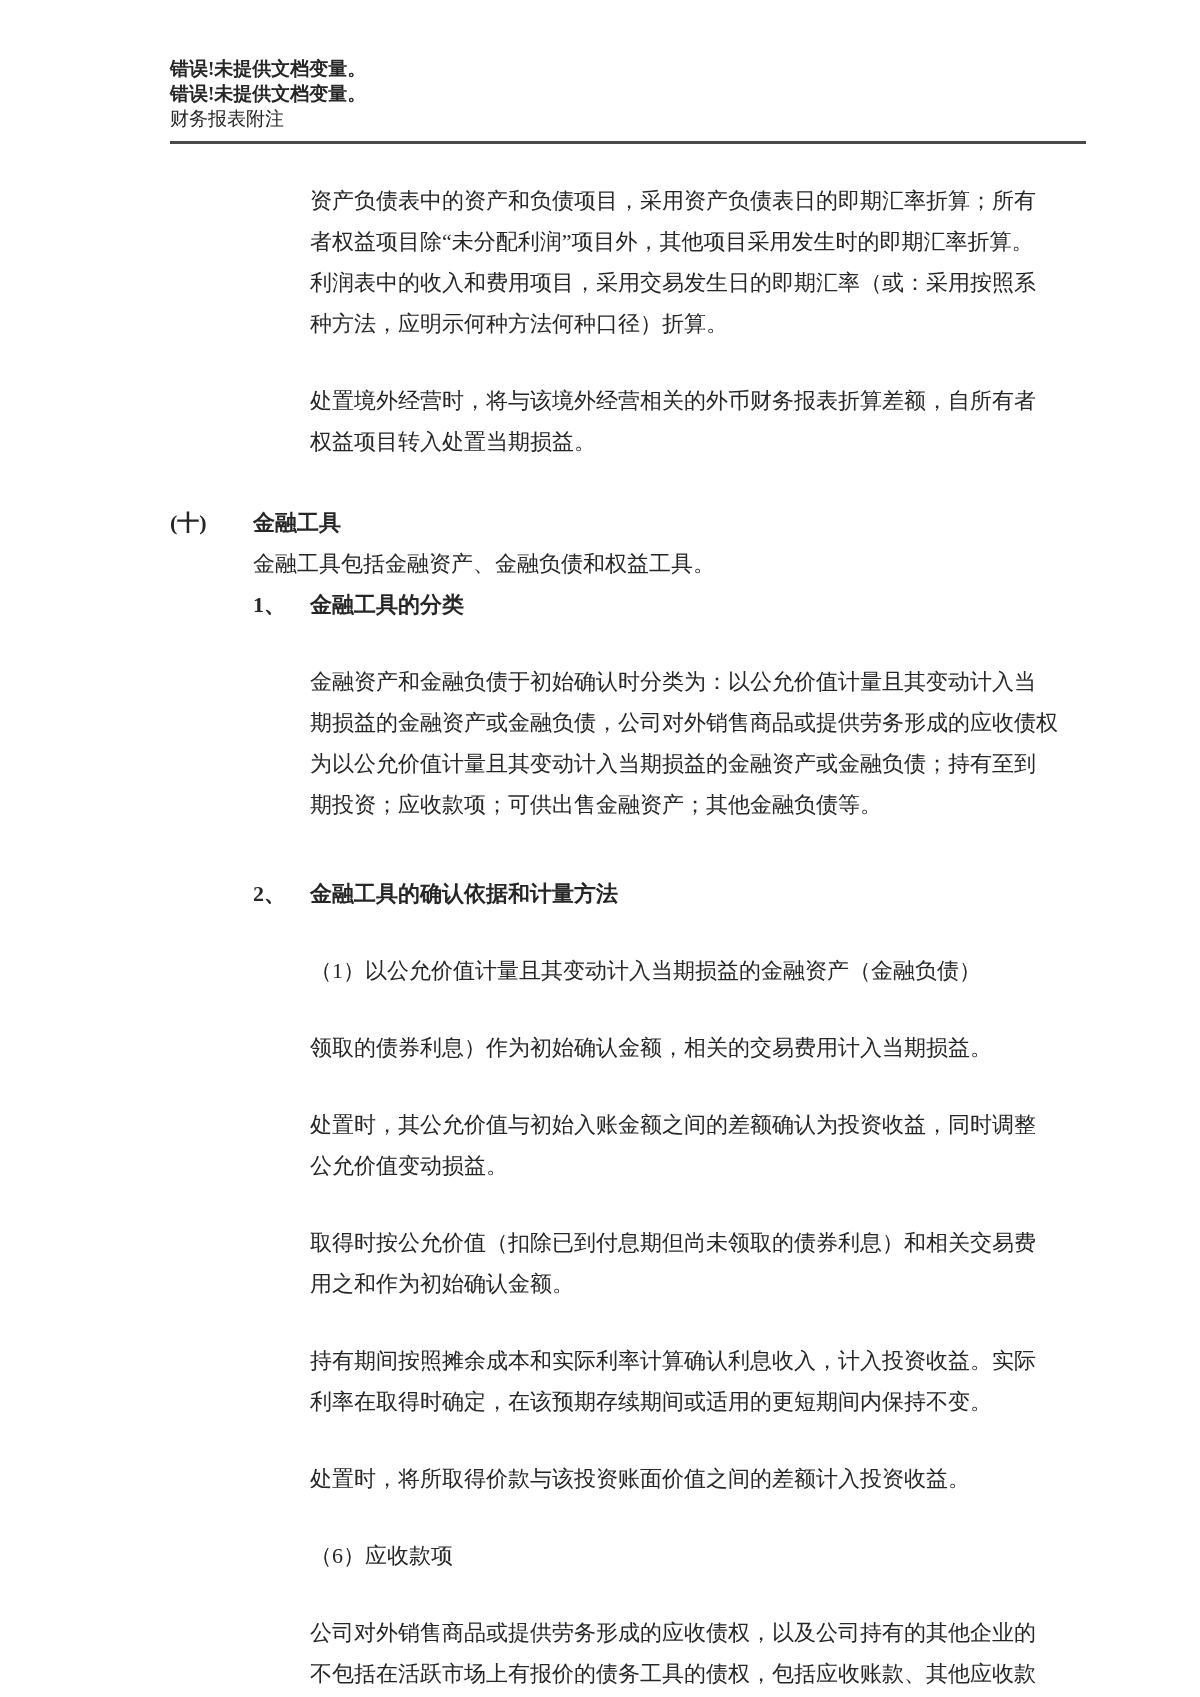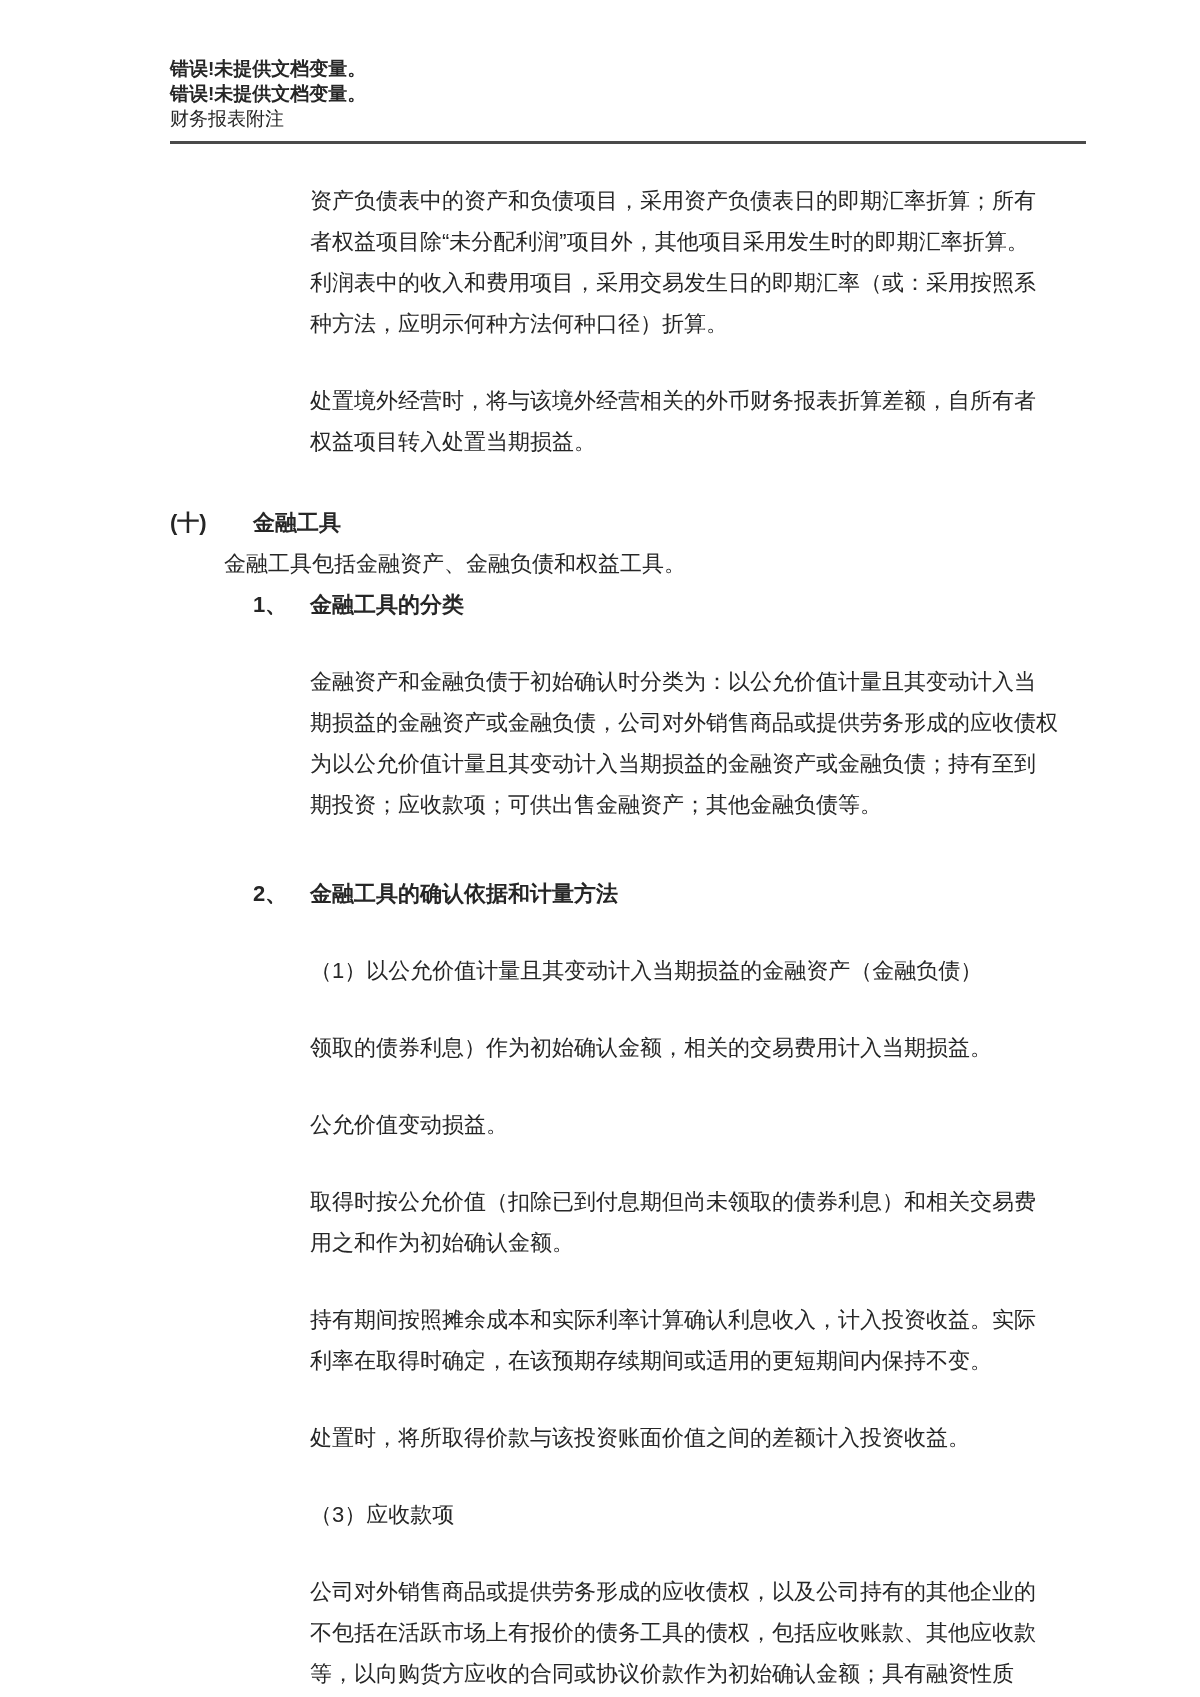--- a/index.html
+++ b/index.html
@@ -1,29 +1,29 @@
 <!DOCTYPE html>
 <html lang="zh"><head>
 <meta charset="utf-8">
 <style>
   html,body{margin:0;padding:0;background:#ffffff;}
   .page{
     width:1200px;height:1697px;background:#ffffff;
-    font-family:Liberation Sans, sans-serif;
+    font-family:Liberation Serif, serif;
     color:#262626;box-sizing:border-box;
     padding:56px 114px 0 170px;overflow:hidden;position:relative;
   }
   .hdr{font-size:19px;line-height:25px;}
   .hdr .b{font-weight:bold;}
   .rule{height:3px;background:#4a4a4a;margin-top:10px;}
   .doc{margin-top:10px;font-size:22px;line-height:41px;}
   .doc .line{white-space:nowrap;}
   .h1-row{display:flex;font-weight:bold;}
   .h1-row .num{flex:0 0 83px;}
-  .p1{margin-left:54px;}
+  .p1{margin-left:83px;}
   .h2-row{display:flex;font-weight:bold;margin-left:83px;}
   .h2-row .num{flex:0 0 57px;}
   .p2{margin-left:140px;max-width:740px;margin-top:36px;}
   .gap{width:100%;}
 </style>
 </head>
 <body>
 
 <div class="page">
   <div class="hdr">
@@ -66,35 +66,36 @@
         <span class="num">2、</span>
         <span class="ht">金融工具的确认依据和计量方法</span>
       </div>
       <div class="p2">
         <div class="line">（1）以公允价值计量且其变动计入当期损益的金融资产（金融负债）</div>
       </div>
       <div class="p2">
         <div class="line">领取的债券利息）作为初始确认金额，相关的交易费用计入当期损益。</div>
       </div>
       <div class="p2">
+        <div class="line">处置时，其公允价值与初始入账金额之间的差额确认为投资收益，同时调整</div>
         <div class="line">公允价值变动损益。</div>
       </div>
       <div class="p2">
         <div class="line">取得时按公允价值（扣除已到付息期但尚未领取的债券利息）和相关交易费</div>
         <div class="line">用之和作为初始确认金额。</div>
       </div>
       <div class="p2">
         <div class="line">持有期间按照摊余成本和实际利率计算确认利息收入，计入投资收益。实际</div>
         <div class="line">利率在取得时确定，在该预期存续期间或适用的更短期间内保持不变。</div>
       </div>
       <div class="p2">
         <div class="line">处置时，将所取得价款与该投资账面价值之间的差额计入投资收益。</div>
       </div>
       <div class="p2">
-        <div class="line">（3）应收款项</div>
+        <div class="line">（6）应收款项</div>
       </div>
       <div class="p2">
         <div class="line">公司对外销售商品或提供劳务形成的应收债权，以及公司持有的其他企业的</div>
         <div class="line">不包括在活跃市场上有报价的债务工具的债权，包括应收账款、其他应收款</div>
         <div class="line">等，以向购货方应收的合同或协议价款作为初始确认金额；具有融资性质</div>
       </div>
     </div>
 </div>
 
 </body></html>

